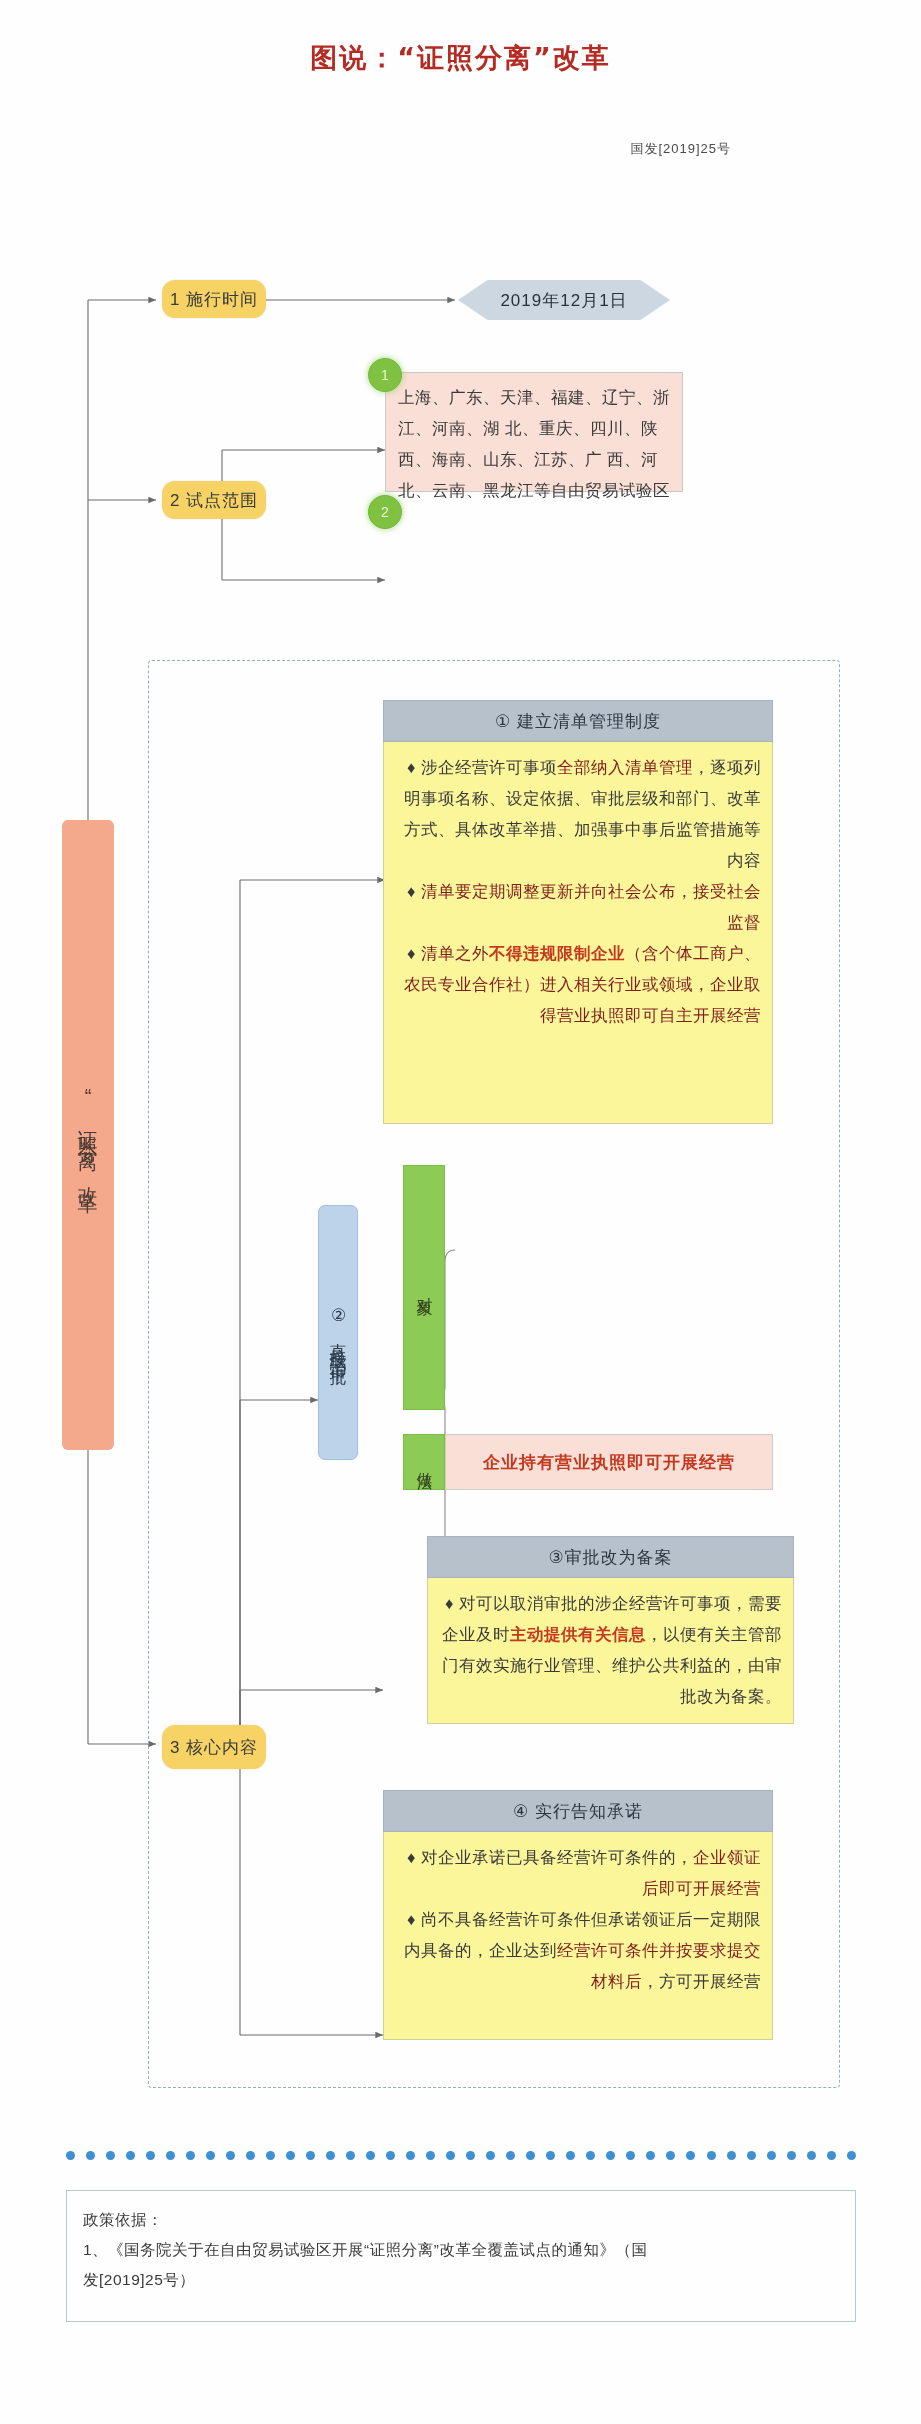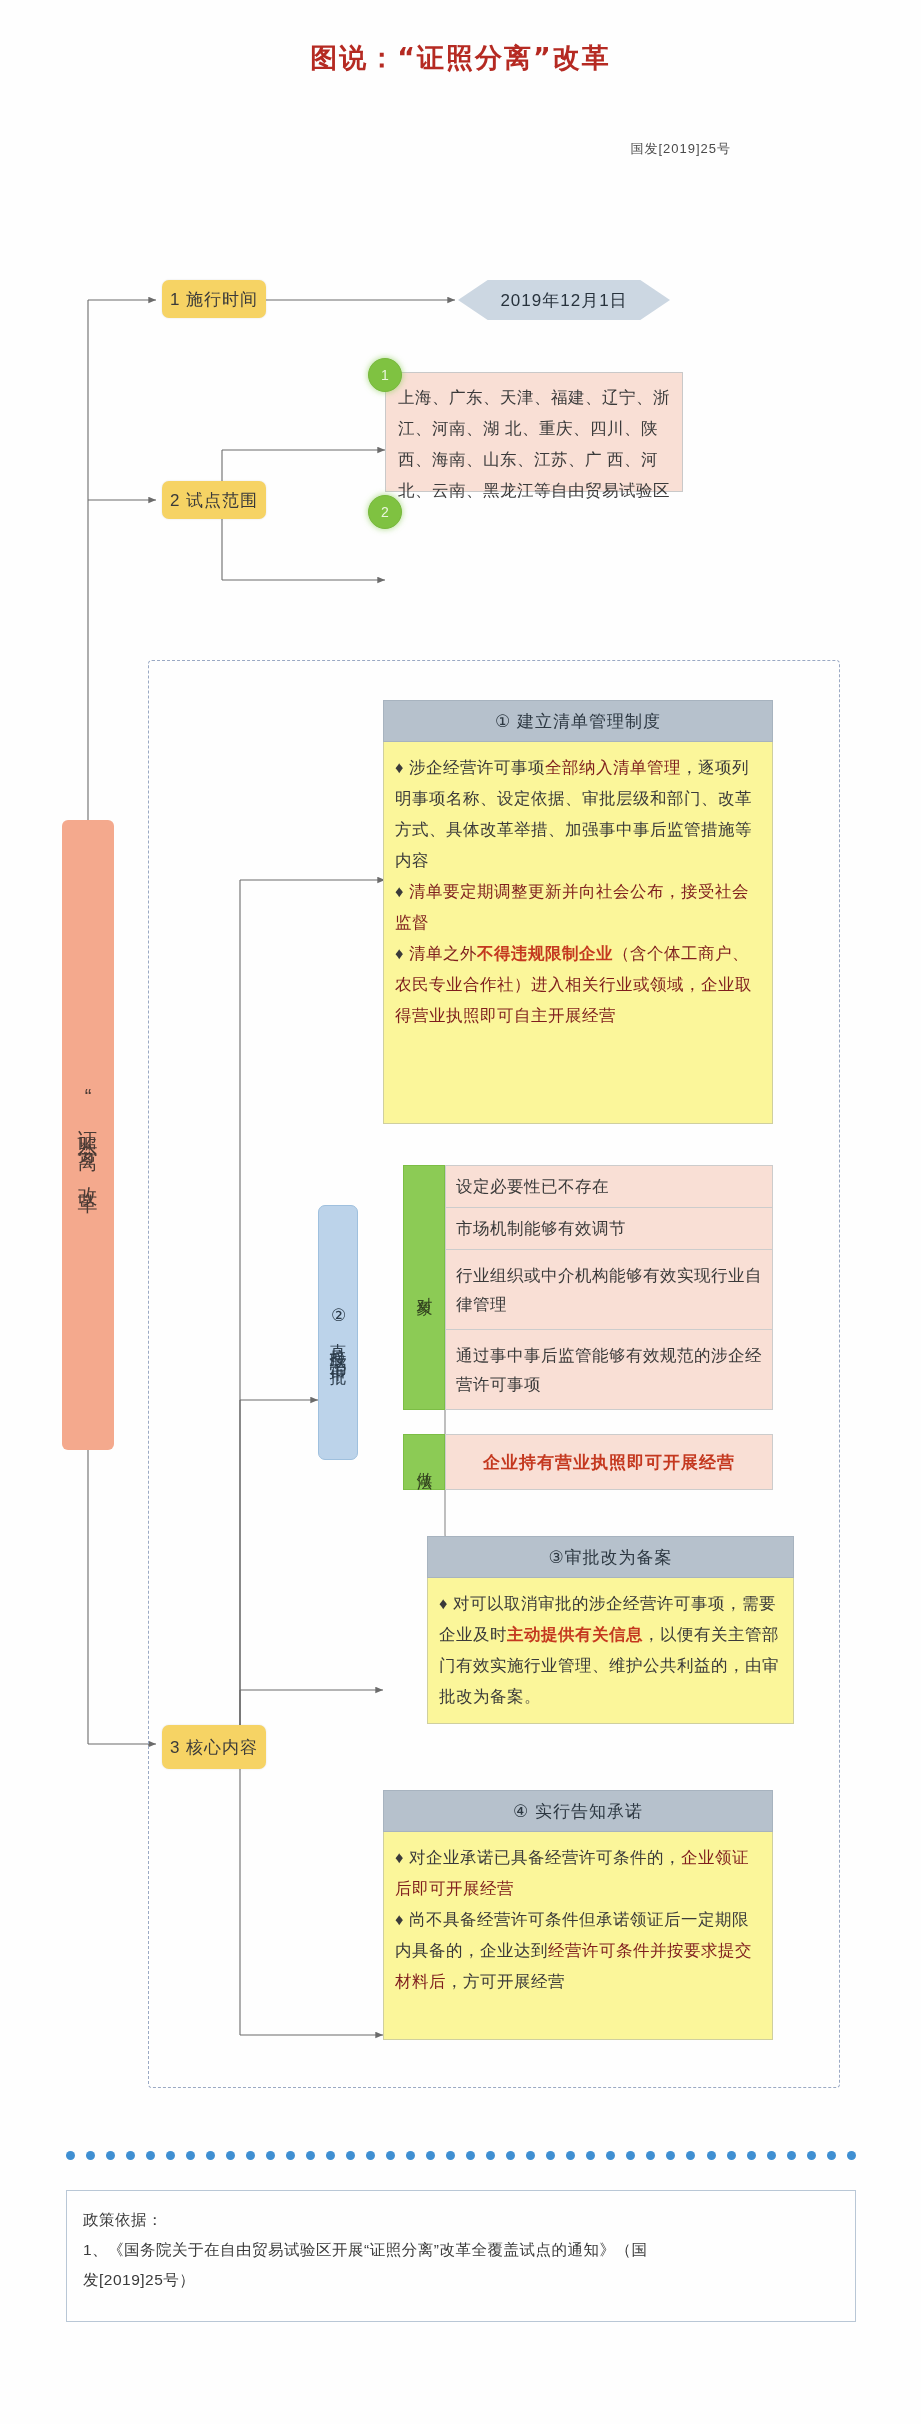--- a/index.html
+++ b/index.html
@@ -32,21 +32,21 @@
   }
 
   
   .wires{position:absolute;left:0;top:0;width:921px;height:2424px;pointer-events:none;}
 
   
   .node{position:absolute;box-sizing:border-box;}
 
   .yellow-pill{
     background:#f6d364;
-    border-radius:7px;
+    border-radius:13px;
     color:#3a3a3a;
     font-size:17px;
     display:flex;align-items:center;justify-content:center;
     letter-spacing:1px;
     box-shadow:0 0 2px rgba(0,0,0,.12);
   }
 
   .diamond{
     position:absolute;
     display:flex;align-items:center;justify-content:center;
@@ -102,21 +102,21 @@
 
   
   .dash-zone{
     position:absolute;
     border:1px dashed #9aa9c4;
     border-radius:4px;
     box-sizing:border-box;
   }
 
   
-  .card{position:absolute;box-sizing:border-box;}
+  .card{position:absolute;box-sizing:border-box;text-align:right;}
   .card-head{
     background:#b6c1cc;
     border:1px solid #a7b3bf;
     color:#2d3842;
     font-size:17px;
     letter-spacing:1px;
     height:42px;
     display:flex;align-items:center;justify-content:center;
     box-sizing:border-box;
   }
@@ -311,34 +311,20 @@
   </div>
 
   <div class="vblue" style="left:318px; top:1205px; width:40px; height:255px;">
     <span>②直接取消审批</span>
   </div>
 
   <div class="greencol" style="left:403px; top:1165px; width:42px; height:245px;">
     <span>对象</span>
   </div>
 
-  <div class="rowlist" style="left:445px; top:1165px; width:328px;">
-    <div class="row" style="height:42px;">
-      <span>设定必要性已不存在</span>
-    </div>
-    <div class="row" style="height:42px;">
-      <span>市场机制能够有效调节</span>
-    </div>
-    <div class="row" style="height:80px;">
-      <span>行业组织或中介机构能够有效实现行业自律管理</span>
-    </div>
-    <div class="row" style="height:81px;">
-      <span>通过事中事后监管能够有效规范的涉企经营许可事项</span>
-    </div>
-  </div>
 
   <div class="greencol small" style="left:403px; top:1434px; width:42px; height:56px;">
     <span>做法</span>
   </div>
   <div class="practice" style="left:445px; top:1434px; width:328px; height:56px;">
     <span>企业持有营业执照即可开展经营</span>
   </div>
 
   <div class="card" style="left:404px; top:1536px; width:390px;padding-left:23px;">
     <div class="card-head">③审批改为备案</div>

